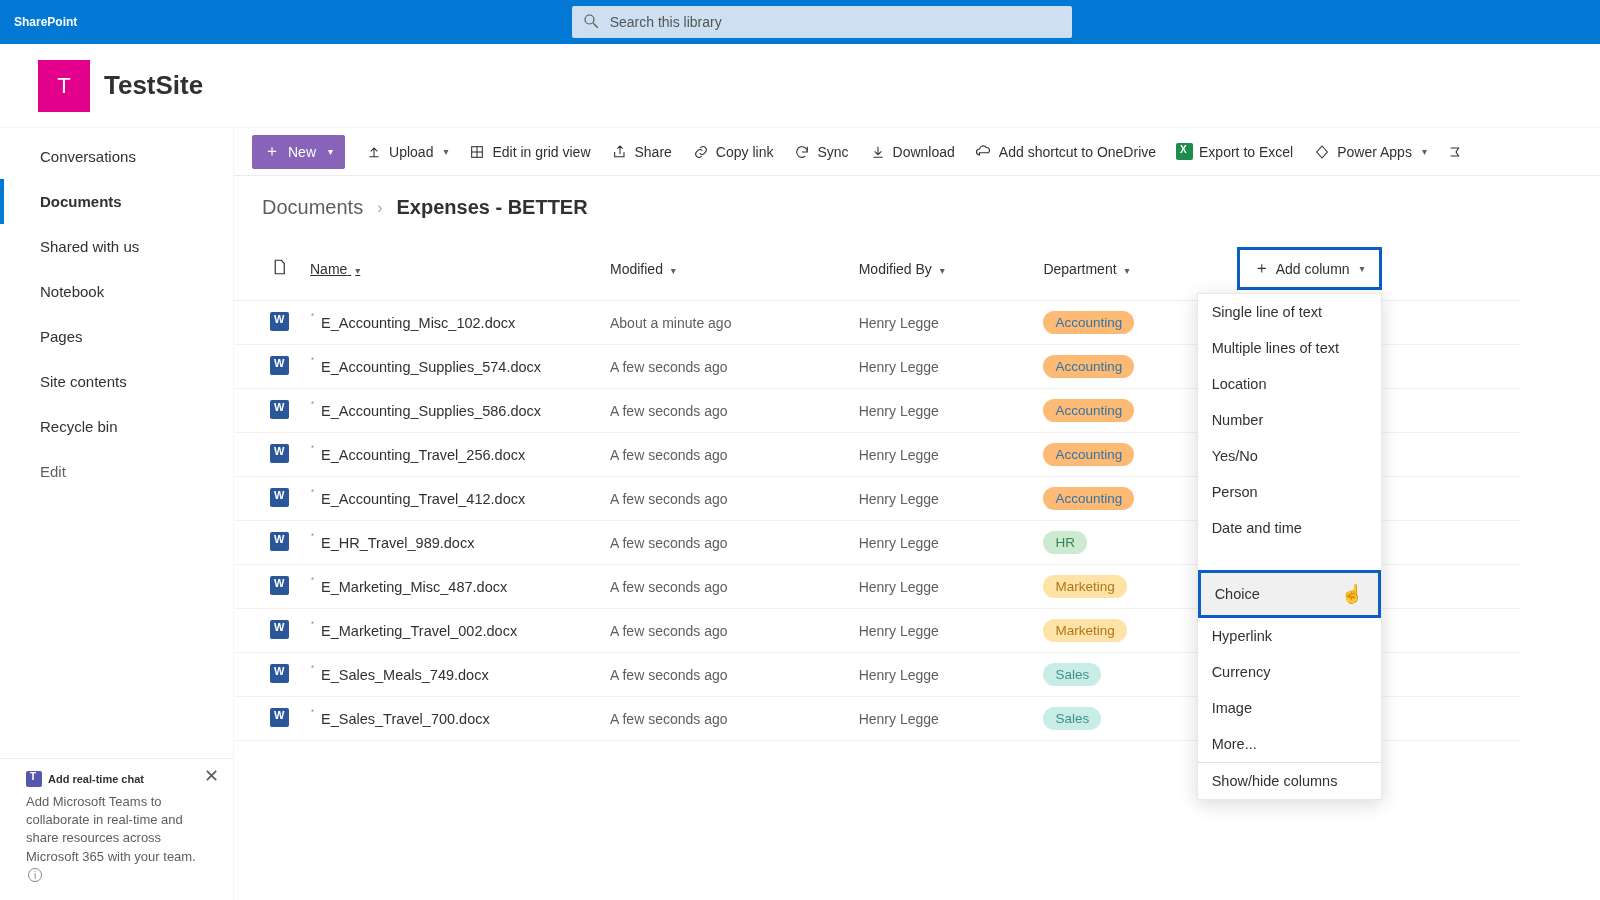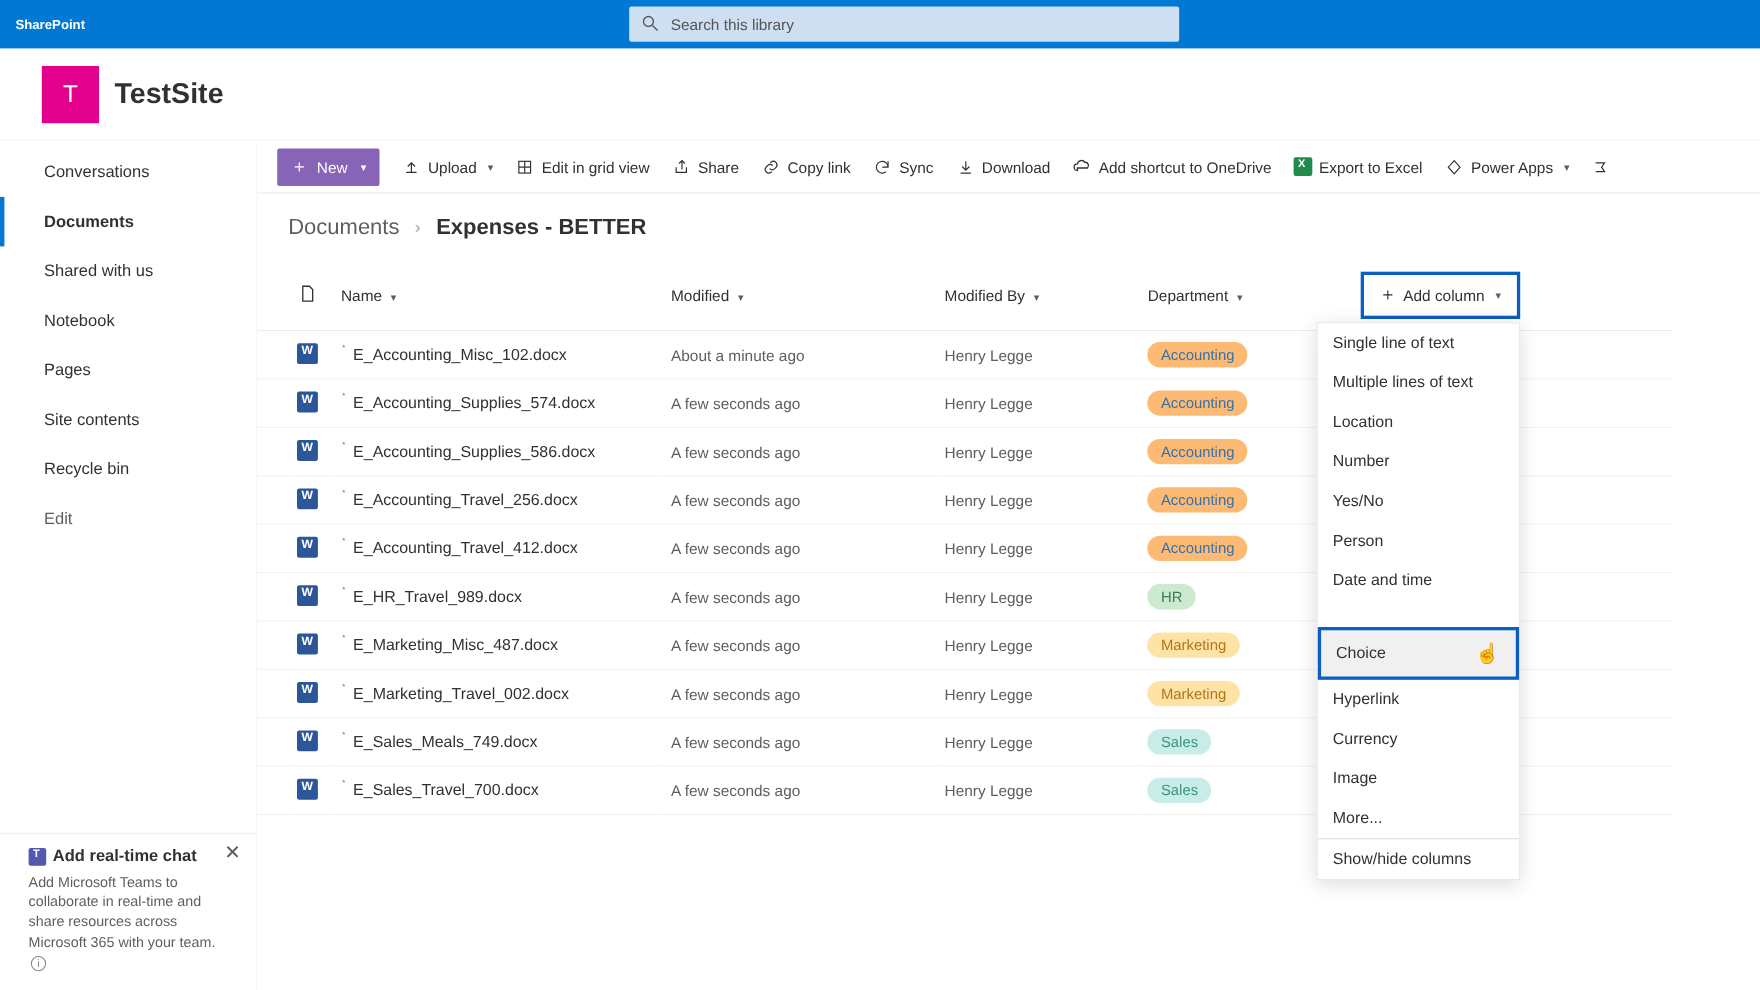--- a/index.html
+++ b/index.html
@@ -18,40 +18,40 @@
 
 .main-row { display: flex; height: calc(900px - 44px - 84px); }
 .left-nav { width: 234px; background: #fff; border-right: 1px solid #f4f4f4; padding-top: 6px; display: flex; flex-direction: column; }
 .nav-item { padding: 14px 0 14px 40px; font-size: 15px; color: #323130; cursor: pointer; position: relative; }
 .nav-item.active { font-weight: 600; }
 .nav-item.active::before { content: ''; position: absolute; left: 0; top: 0; bottom: 0; width: 4px; background: #0078d4; }
 .nav-edit { padding: 14px 0 14px 40px; font-size: 15px; color: #605e5c; cursor: pointer; }
 
 .chat-panel { margin-top: auto; padding: 12px 22px 16px 26px; position: relative; border-top: 1px solid #eee; }
 .chat-close { position: absolute; right: 14px; top: 6px; font-size: 18px; color: #605e5c; cursor: pointer; }
-.chat-title-row { display: flex; align-items: center; gap: 6px; font-weight: 600; font-size: 15px; text-align: right; }
+.chat-title-row { display: flex; align-items: center; gap: 6px; font-weight: 600; font-size: 11px; text-align: right; }
 .chat-body { font-size: 13px; color: #605e5c; margin-top: 6px; line-height: 1.4; }
 .info-circle { display:inline-block; width:14px; height:14px; border:1px solid #888; border-radius:50%; font-size:10px; text-align:center; line-height:13px; color:#888; margin-left:2px; }
 
 .content { flex: 1; display: flex; flex-direction: column; background: #fff; }
 .cmd-bar { height: 48px; display: flex; align-items: center; gap: 20px; padding: 0 18px; border-bottom: 1px solid #edebe9; }
 .new-btn { background: #8764b8; color: #fff; height: 34px; padding: 0 12px; border: none; border-radius: 2px; display: flex; align-items: center; gap: 8px; font-size: 14px; cursor: pointer; }
 .cmd-item { display: flex; align-items: center; gap: 6px; color: #323130; font-size: 14px; cursor: pointer; white-space: nowrap; }
 .cmd-icon { width: 18px; height: 18px; display: inline-flex; align-items: center; justify-content: center; }
 
 .breadcrumb { padding: 20px 0 18px 28px; display: flex; align-items: center; gap: 14px; font-size: 20px; }
 .crumb { color: #605e5c; }
 .crumb-sep { color: #a6a6a6; font-size: 16px; }
 .crumb-active { font-weight: 600; color: #323130; }
 
 .list-wrap { flex: 1; overflow-x: auto; padding-right: 80px; position: relative; }
 table.doclist { width: 100%; border-collapse: collapse; }
 .doclist th { text-align: left; font-weight: 400; font-size: 14px; color: #323130; padding: 10px 8px; border-bottom: 1px solid #edebe9; white-space: nowrap; }
 .doclist td { padding: 10px 8px; border-bottom: 1px solid #f3f2f1; font-size: 14px; color: #605e5c; white-space: nowrap; vertical-align: middle; }
-.th-name { width: 300px; }
+.th-name { width: 300px; text-decoration: underline; }
 .col-spacer { width: 28px; }
 .file-cell { display: flex; align-items: center; gap: 10px; color: #323130; font-size: 14.5px; }
 .word-icon { width: 19px; height: 19px; background: #2b579a; border-radius: 2px; position: relative; display:inline-block; }
 .word-icon::after { content: 'W'; color: #fff; font-size: 11px; font-weight: 600; position: absolute; left:4px; top:1px; }
 .new-ind { font-size: 8px; color:#888; position:relative; top:-8px; margin-right: -4px; }
 .pill { display: inline-block; padding: 4px 12px; border-radius: 14px; font-size: 13.5px; }
 .pill-accounting { background: #fdba74; color: #3473a6; }
 .pill-hr { background: #cbead0; color: #3c8152; }
 .pill-marketing { background: #ffe3a6; color: #b07518; }
 .pill-sales { background: #c8ece6; color: #3d9386; text-align: center; }

